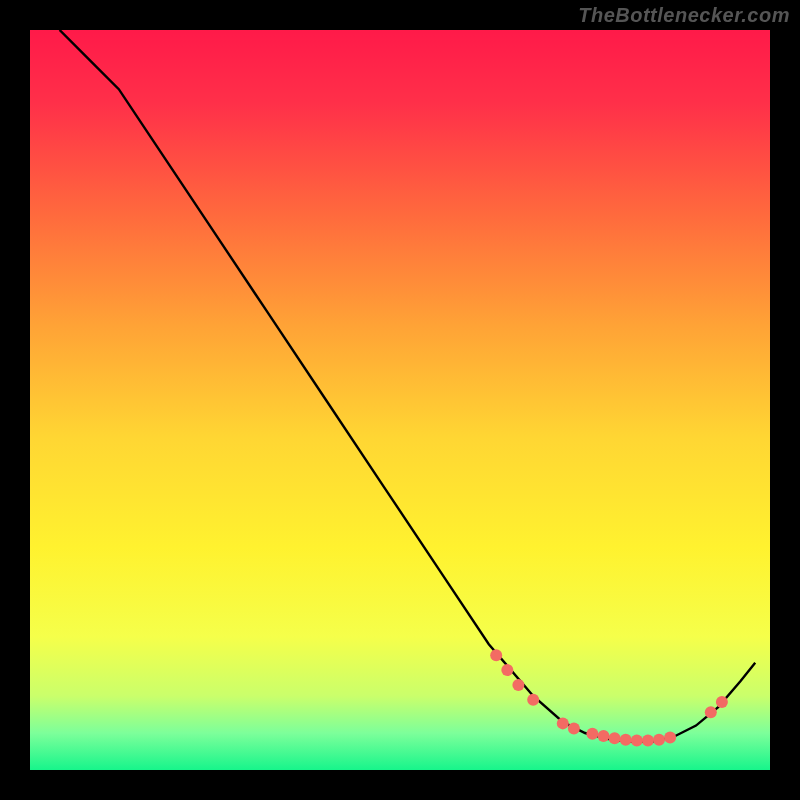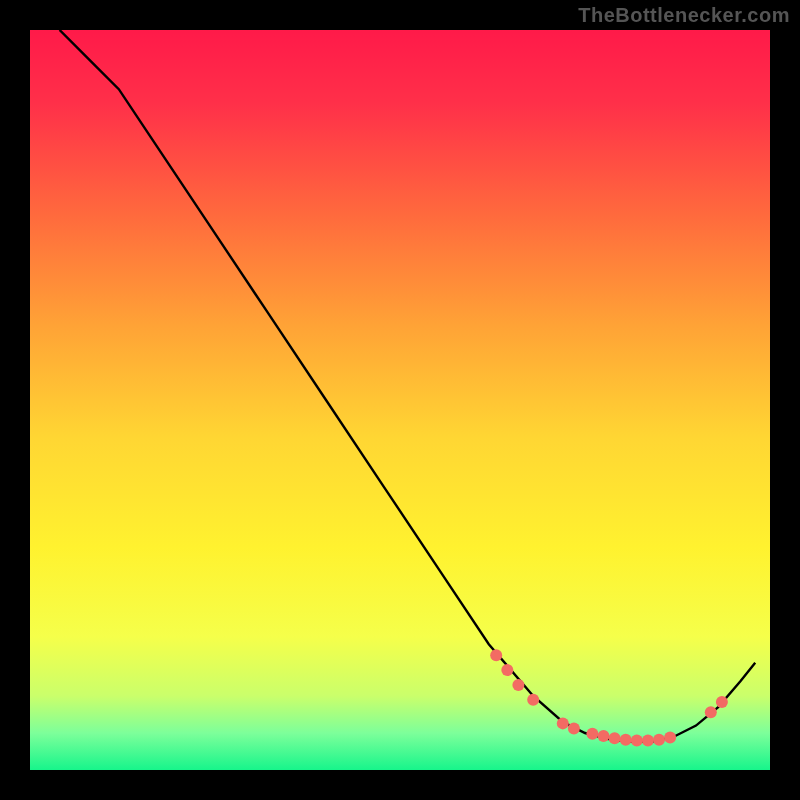--- a/index.html
+++ b/index.html
@@ -8,20 +8,21 @@
     width: 800px;
     height: 800px;
     background: #000;
     font-family: Arial, sans-serif;
   }
   .wrap {
     position: relative;
     width: 800px;
     height: 600px;
     background: #000;
+    font-style: italic;
   }
   .watermark {
     position: absolute;
     top: 4px;
     right: 10px;
     color: #555;
     font-size: 20px;
     font-weight: 600;
     letter-spacing: 0.5px;
   }

